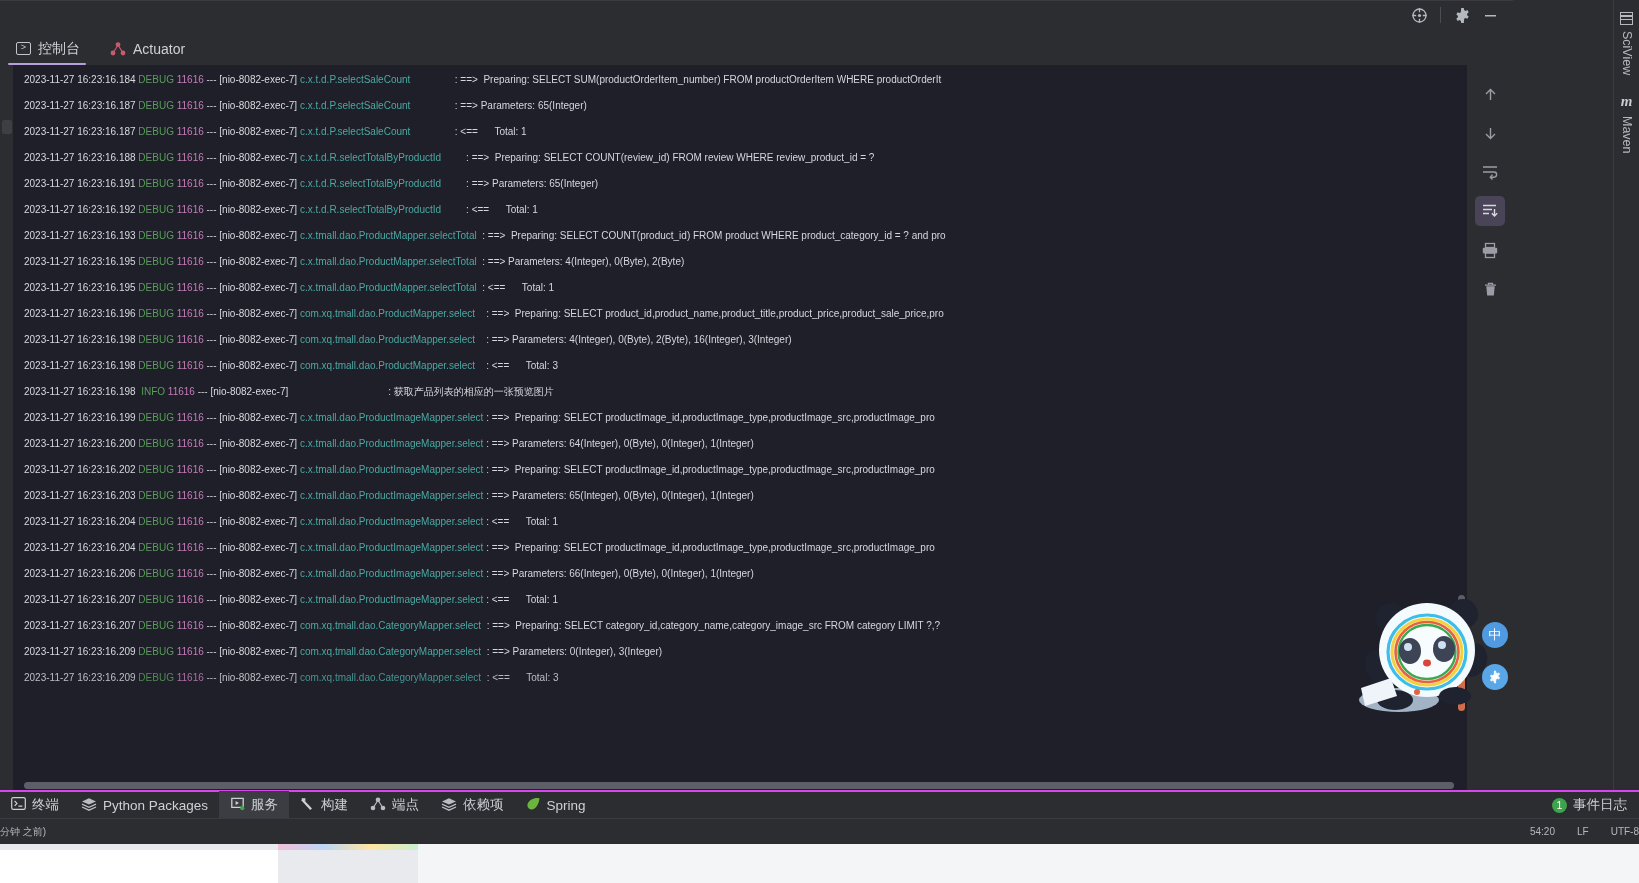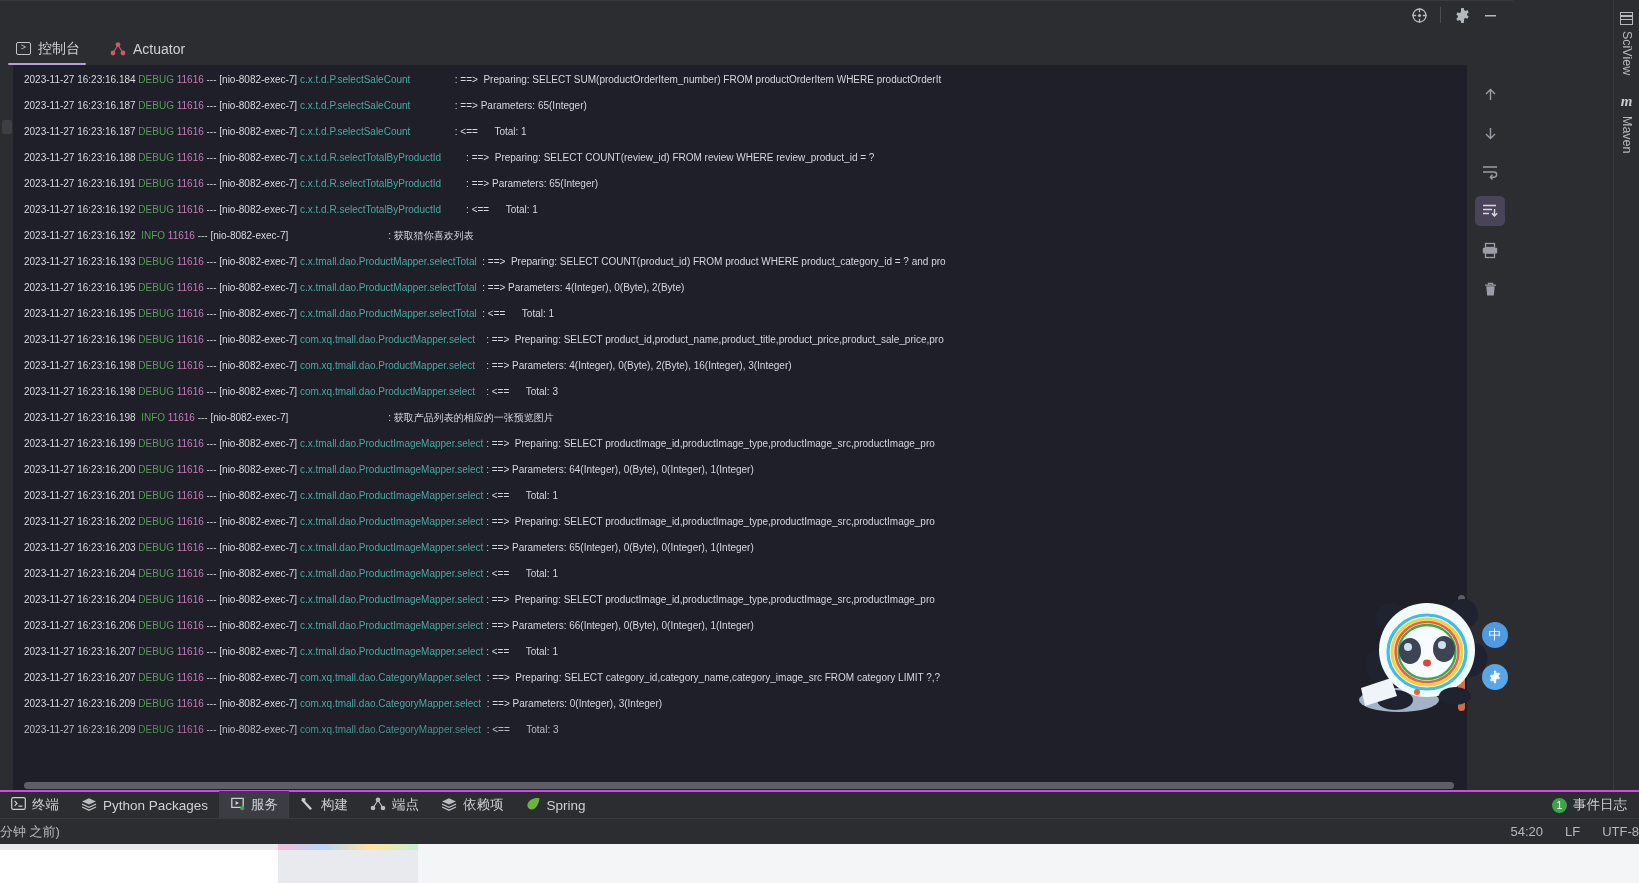--- a/index.html
+++ b/index.html
@@ -136,21 +136,21 @@
   .bb-right { margin-left:auto; display:flex; align-items:center; gap:6px; padding-right:12px; }
   .badge-green {
     width:15px; height:15px; border-radius:50%; background:#3fa34d;
     color:#fff; font-size:10.5px; display:flex; align-items:center; justify-content:center;
   }
 
   
   .statusbar {
     position:absolute; left:0; top:818px; width:1639px; height:26px;
     background:#2b2d30; display:flex; align-items:center;
-    font-size:13px; color:#b4b8bf; border-top:1px solid #393b40;
+    font-size:10px; color:#b4b8bf; border-top:1px solid #393b40;
   }
   .sb-left { padding-left:0px; }
   .sb-right { margin-left:auto; display:flex; align-items:center; gap:22px; }
 
   
   .deskstrip {
     position:absolute; left:0; top:844px; width:1639px; height:39px;
     background:#e9eaee;
   }
   .deskstrip .gradline {
@@ -235,31 +235,29 @@
       <div class="foldmark"></div>
     </div>
 
     <div class="loglist" id="loglist">
         <div class="logline"><span class="c-ts">2023-11-27 16:23:16.184 </span><span class="c-lvl">DEBUG</span><span class="c-pid"> 11616</span><span class="c-dash"> --- </span><span class="c-thr">[nio-8082-exec-7] </span><span class="c-log">c.x.t.d.P.selectSaleCount</span><span class="c-msg">                </span><span class="c-msg">: ==&gt;  Preparing: SELECT SUM(productOrderItem_number) FROM productOrderItem WHERE productOrderIt</span></div>
         <div class="logline"><span class="c-ts">2023-11-27 16:23:16.187 </span><span class="c-lvl">DEBUG</span><span class="c-pid"> 11616</span><span class="c-dash"> --- </span><span class="c-thr">[nio-8082-exec-7] </span><span class="c-log">c.x.t.d.P.selectSaleCount</span><span class="c-msg">                </span><span class="c-msg">: ==&gt; Parameters: 65(Integer)</span></div>
         <div class="logline"><span class="c-ts">2023-11-27 16:23:16.187 </span><span class="c-lvl">DEBUG</span><span class="c-pid"> 11616</span><span class="c-dash"> --- </span><span class="c-thr">[nio-8082-exec-7] </span><span class="c-log">c.x.t.d.P.selectSaleCount</span><span class="c-msg">                </span><span class="c-msg">: &lt;==      Total: 1</span></div>
         <div class="logline"><span class="c-ts">2023-11-27 16:23:16.188 </span><span class="c-lvl">DEBUG</span><span class="c-pid"> 11616</span><span class="c-dash"> --- </span><span class="c-thr">[nio-8082-exec-7] </span><span class="c-log">c.x.t.d.R.selectTotalByProductId</span><span class="c-msg">         </span><span class="c-msg">: ==&gt;  Preparing: SELECT COUNT(review_id) FROM review WHERE review_product_id = ?</span></div>
         <div class="logline"><span class="c-ts">2023-11-27 16:23:16.191 </span><span class="c-lvl">DEBUG</span><span class="c-pid"> 11616</span><span class="c-dash"> --- </span><span class="c-thr">[nio-8082-exec-7] </span><span class="c-log">c.x.t.d.R.selectTotalByProductId</span><span class="c-msg">         </span><span class="c-msg">: ==&gt; Parameters: 65(Integer)</span></div>
         <div class="logline"><span class="c-ts">2023-11-27 16:23:16.192 </span><span class="c-lvl">DEBUG</span><span class="c-pid"> 11616</span><span class="c-dash"> --- </span><span class="c-thr">[nio-8082-exec-7] </span><span class="c-log">c.x.t.d.R.selectTotalByProductId</span><span class="c-msg">         </span><span class="c-msg">: &lt;==      Total: 1</span></div>
-        <div class="logline"><span class="c-ts">2023-11-27 16:23:16.192 </span><span class="c-lvl"> INFO</span><span class="c-pid"> 11616</span><span class="c-dash"> --- </span><span class="c-thr">[nio-8082-exec-7] </span><span class="c-msg">                                   </span><span class="c-cn">: 获取猜你喜欢列表</span></div>
         <div class="logline"><span class="c-ts">2023-11-27 16:23:16.193 </span><span class="c-lvl">DEBUG</span><span class="c-pid"> 11616</span><span class="c-dash"> --- </span><span class="c-thr">[nio-8082-exec-7] </span><span class="c-log">c.x.tmall.dao.ProductMapper.selectTotal</span><span class="c-msg">  </span><span class="c-msg">: ==&gt;  Preparing: SELECT COUNT(product_id) FROM product WHERE product_category_id = ? and pro</span></div>
         <div class="logline"><span class="c-ts">2023-11-27 16:23:16.195 </span><span class="c-lvl">DEBUG</span><span class="c-pid"> 11616</span><span class="c-dash"> --- </span><span class="c-thr">[nio-8082-exec-7] </span><span class="c-log">c.x.tmall.dao.ProductMapper.selectTotal</span><span class="c-msg">  </span><span class="c-msg">: ==&gt; Parameters: 4(Integer), 0(Byte), 2(Byte)</span></div>
         <div class="logline"><span class="c-ts">2023-11-27 16:23:16.195 </span><span class="c-lvl">DEBUG</span><span class="c-pid"> 11616</span><span class="c-dash"> --- </span><span class="c-thr">[nio-8082-exec-7] </span><span class="c-log">c.x.tmall.dao.ProductMapper.selectTotal</span><span class="c-msg">  </span><span class="c-msg">: &lt;==      Total: 1</span></div>
         <div class="logline"><span class="c-ts">2023-11-27 16:23:16.196 </span><span class="c-lvl">DEBUG</span><span class="c-pid"> 11616</span><span class="c-dash"> --- </span><span class="c-thr">[nio-8082-exec-7] </span><span class="c-log">com.xq.tmall.dao.ProductMapper.select</span><span class="c-msg">    </span><span class="c-msg">: ==&gt;  Preparing: SELECT product_id,product_name,product_title,product_price,product_sale_price,pro</span></div>
         <div class="logline"><span class="c-ts">2023-11-27 16:23:16.198 </span><span class="c-lvl">DEBUG</span><span class="c-pid"> 11616</span><span class="c-dash"> --- </span><span class="c-thr">[nio-8082-exec-7] </span><span class="c-log">com.xq.tmall.dao.ProductMapper.select</span><span class="c-msg">    </span><span class="c-msg">: ==&gt; Parameters: 4(Integer), 0(Byte), 2(Byte), 16(Integer), 3(Integer)</span></div>
         <div class="logline"><span class="c-ts">2023-11-27 16:23:16.198 </span><span class="c-lvl">DEBUG</span><span class="c-pid"> 11616</span><span class="c-dash"> --- </span><span class="c-thr">[nio-8082-exec-7] </span><span class="c-log">com.xq.tmall.dao.ProductMapper.select</span><span class="c-msg">    </span><span class="c-msg">: &lt;==      Total: 3</span></div>
         <div class="logline"><span class="c-ts">2023-11-27 16:23:16.198 </span><span class="c-lvl"> INFO</span><span class="c-pid"> 11616</span><span class="c-dash"> --- </span><span class="c-thr">[nio-8082-exec-7] </span><span class="c-msg">                                   </span><span class="c-cn">: 获取产品列表的相应的一张预览图片</span></div>
         <div class="logline"><span class="c-ts">2023-11-27 16:23:16.199 </span><span class="c-lvl">DEBUG</span><span class="c-pid"> 11616</span><span class="c-dash"> --- </span><span class="c-thr">[nio-8082-exec-7] </span><span class="c-log">c.x.tmall.dao.ProductImageMapper.select</span><span class="c-msg"> </span><span class="c-msg">: ==&gt;  Preparing: SELECT productImage_id,productImage_type,productImage_src,productImage_pro</span></div>
         <div class="logline"><span class="c-ts">2023-11-27 16:23:16.200 </span><span class="c-lvl">DEBUG</span><span class="c-pid"> 11616</span><span class="c-dash"> --- </span><span class="c-thr">[nio-8082-exec-7] </span><span class="c-log">c.x.tmall.dao.ProductImageMapper.select</span><span class="c-msg"> </span><span class="c-msg">: ==&gt; Parameters: 64(Integer), 0(Byte), 0(Integer), 1(Integer)</span></div>
-        <div class="logline"><span class="c-ts">2023-11-27 16:23:16.201 </span><span class="c-lvl">DEBUG</span><span class="c-pid"> 11616</span><span class="c-dash"> --- </span><span class="c-thr">[nio-8082-exec-7] </span><span class="c-log">c.x.tmall.dao.ProductImageMapper.select</span><span class="c-msg"> </span><span class="c-msg">: &lt;==      Total: 1</span></div>
         <div class="logline"><span class="c-ts">2023-11-27 16:23:16.202 </span><span class="c-lvl">DEBUG</span><span class="c-pid"> 11616</span><span class="c-dash"> --- </span><span class="c-thr">[nio-8082-exec-7] </span><span class="c-log">c.x.tmall.dao.ProductImageMapper.select</span><span class="c-msg"> </span><span class="c-msg">: ==&gt;  Preparing: SELECT productImage_id,productImage_type,productImage_src,productImage_pro</span></div>
         <div class="logline"><span class="c-ts">2023-11-27 16:23:16.203 </span><span class="c-lvl">DEBUG</span><span class="c-pid"> 11616</span><span class="c-dash"> --- </span><span class="c-thr">[nio-8082-exec-7] </span><span class="c-log">c.x.tmall.dao.ProductImageMapper.select</span><span class="c-msg"> </span><span class="c-msg">: ==&gt; Parameters: 65(Integer), 0(Byte), 0(Integer), 1(Integer)</span></div>
         <div class="logline"><span class="c-ts">2023-11-27 16:23:16.204 </span><span class="c-lvl">DEBUG</span><span class="c-pid"> 11616</span><span class="c-dash"> --- </span><span class="c-thr">[nio-8082-exec-7] </span><span class="c-log">c.x.tmall.dao.ProductImageMapper.select</span><span class="c-msg"> </span><span class="c-msg">: &lt;==      Total: 1</span></div>
         <div class="logline"><span class="c-ts">2023-11-27 16:23:16.204 </span><span class="c-lvl">DEBUG</span><span class="c-pid"> 11616</span><span class="c-dash"> --- </span><span class="c-thr">[nio-8082-exec-7] </span><span class="c-log">c.x.tmall.dao.ProductImageMapper.select</span><span class="c-msg"> </span><span class="c-msg">: ==&gt;  Preparing: SELECT productImage_id,productImage_type,productImage_src,productImage_pro</span></div>
         <div class="logline"><span class="c-ts">2023-11-27 16:23:16.206 </span><span class="c-lvl">DEBUG</span><span class="c-pid"> 11616</span><span class="c-dash"> --- </span><span class="c-thr">[nio-8082-exec-7] </span><span class="c-log">c.x.tmall.dao.ProductImageMapper.select</span><span class="c-msg"> </span><span class="c-msg">: ==&gt; Parameters: 66(Integer), 0(Byte), 0(Integer), 1(Integer)</span></div>
         <div class="logline"><span class="c-ts">2023-11-27 16:23:16.207 </span><span class="c-lvl">DEBUG</span><span class="c-pid"> 11616</span><span class="c-dash"> --- </span><span class="c-thr">[nio-8082-exec-7] </span><span class="c-log">c.x.tmall.dao.ProductImageMapper.select</span><span class="c-msg"> </span><span class="c-msg">: &lt;==      Total: 1</span></div>
         <div class="logline"><span class="c-ts">2023-11-27 16:23:16.207 </span><span class="c-lvl">DEBUG</span><span class="c-pid"> 11616</span><span class="c-dash"> --- </span><span class="c-thr">[nio-8082-exec-7] </span><span class="c-log">com.xq.tmall.dao.CategoryMapper.select</span><span class="c-msg">  </span><span class="c-msg">: ==&gt;  Preparing: SELECT category_id,category_name,category_image_src FROM category LIMIT ?,?</span></div>
         <div class="logline"><span class="c-ts">2023-11-27 16:23:16.209 </span><span class="c-lvl">DEBUG</span><span class="c-pid"> 11616</span><span class="c-dash"> --- </span><span class="c-thr">[nio-8082-exec-7] </span><span class="c-log">com.xq.tmall.dao.CategoryMapper.select</span><span class="c-msg">  </span><span class="c-msg">: ==&gt; Parameters: 0(Integer), 3(Integer)</span></div>
         <div class="logline last"><span class="c-ts">2023-11-27 16:23:16.209 </span><span class="c-lvl">DEBUG</span><span class="c-pid"> 11616</span><span class="c-dash"> --- </span><span class="c-thr">[nio-8082-exec-7] </span><span class="c-log">com.xq.tmall.dao.CategoryMapper.select</span><span class="c-msg">  </span><span class="c-msg">: &lt;==      Total: 3</span></div>
       </div>

